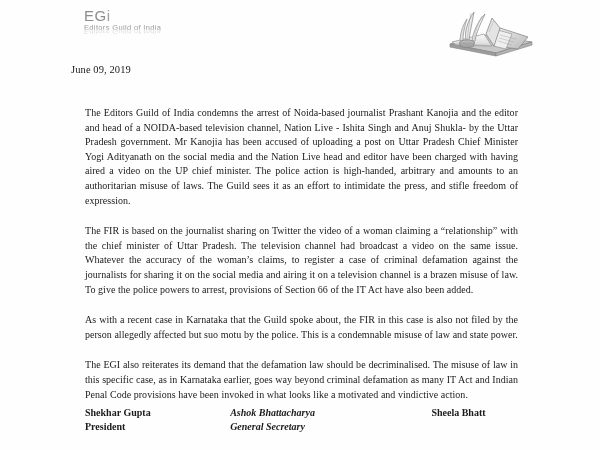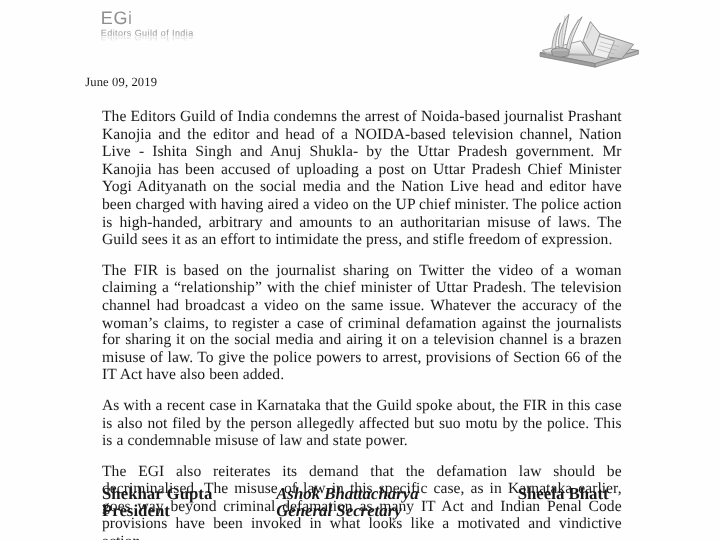--- a/index.html
+++ b/index.html
@@ -87,41 +87,41 @@
   }
 
   .body-text {
     position: absolute;
     left: 85px;
     top: 90px;
     width: 433px;
   }
 
   .para {
-    font-size: 13px;
+    font-size: 10px;
     line-height: 14.6px;
     text-align: justify;
     text-justify: inter-word;
-    margin: 0 0 11px 0;
+    margin: 16px 0 11px 0;
     letter-spacing: 0.02px;
     word-spacing: 0.1px;
   }
   .para:last-child { margin-bottom: 0; }
 
   
   .signatures {
     position: absolute;
     left: 85px;
     top: 406px;
     width: 440px;
     display: flex;
   }
   .sig-col {
     font-weight: bold;
-    font-size: 14px;
+    font-size: 10px;
     line-height: 14px;
   }
   .sig-col.c1 { width: 155px; }
   .sig-col.c2 { width: 185px; font-style: italic; }
   .sig-col.c3 { width: 100px; margin-left: 28px; }
   .sig-name { display: block; }
   .sig-title { display: block; }
 </style>
 </head>
 <body>

